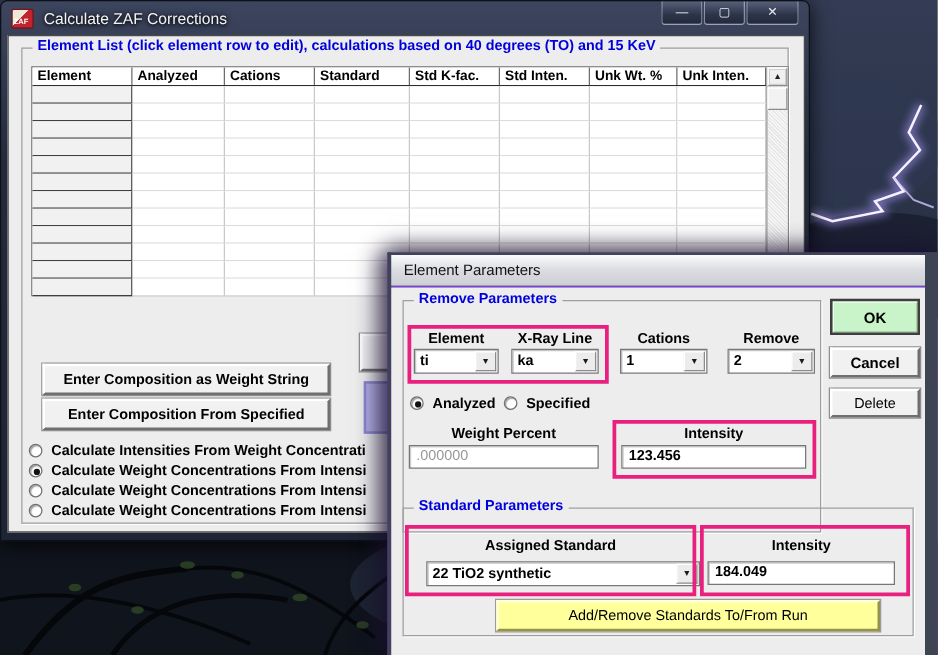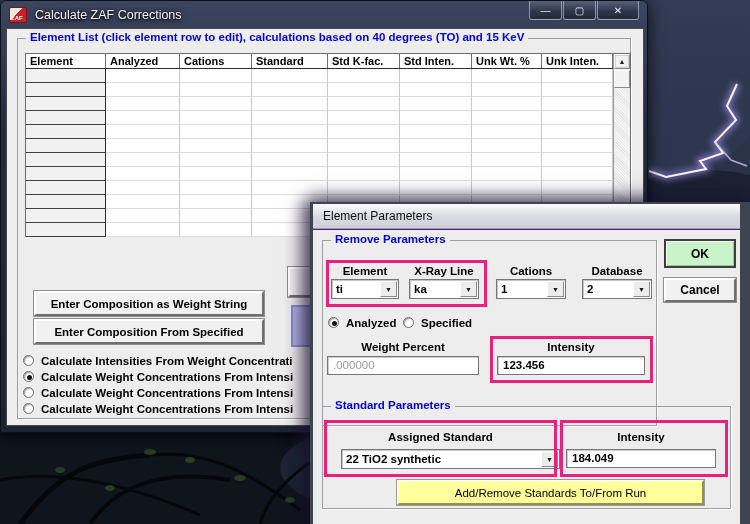--- a/index.html
+++ b/index.html
@@ -64,21 +64,21 @@
   .calc-radio{position:absolute;left:16px;height:15px;display:flex;align-items:center;gap:7px;cursor:default;white-space:nowrap;}
   .rb{width:11px;height:11px;border-radius:50%;background:#fff;border:1px solid #6f6f6f;
     box-shadow:inset 1px 1px 1px #9d9d9d;position:relative;flex:none;}
   .rb-dot{display:none;position:absolute;left:3px;top:3px;width:5px;height:5px;border-radius:50%;background:#111;}
   [data-selected="true"] .rb-dot{display:block;}
   .rb-label{font-weight:bold;font-size:11.5px;}
 
   
   .dialog{position:absolute;left:310px;top:202px;width:440px;height:322px;z-index:5;
     border-left:3px solid #3f4453;border-right:10px solid #3f4453;border-top:2px solid #3f4453;
-    box-shadow:-9px 0 16px rgba(25,15,45,.6),0 -6px 16px rgba(25,15,45,.55);background:#4c1d95;}
+    box-shadow:-9px 0 16px rgba(25,15,45,.6),0 -6px 16px rgba(25,15,45,.55);background:#6d28d9;}
   .dlg-titlebar{height:25px;background:linear-gradient(#fbfbfc,#dadce1 50%,#ced0d6);
     border-bottom:1px solid #9aa0ab;display:flex;align-items:center;padding-left:10px;
     font-size:12px;color:#111;}
   .dlg-client{position:absolute;left:0;top:26px;right:0;bottom:0;background:#ededed;}
   .dlg-client .gbox-label{background:#ededed;}
 
   .gbox-unknown{left:9px;top:10px;width:335px;height:186px;}
   .gbox-standard{left:9px;top:176px;width:409px;height:103px;}
 
   .hl{position:absolute;border:3px solid var(--highlight);pointer-events:none;}
@@ -356,21 +356,21 @@
   </div>
   <div class="dlg-client">
 
     <div class="gbox gbox-unknown">
       <span class="gbox-label">Remove Parameters</span>
     </div>
 
     <div class="plabel" style="left:18px;top:35px;width:68px;">Element</div>
     <div class="plabel" style="left:92px;top:35px;width:78px;">X-Ray Line</div>
     <div class="plabel" style="left:183px;top:35px;width:70px;">Cations</div>
-    <div class="plabel" style="left:269px;top:35px;width:70px;">Database</div>
+    <div class="plabel" style="left:269px;top:35px;width:70px;">Remove</div>
 
     <div class="combo" style="left:18px;top:49px;width:68px;">
       <span class="combo-val">ti</span>
       <span class="combo-arrow">▼</span>
     </div>
     <div class="combo" style="left:96px;top:49px;width:70px;">
       <span class="combo-val">ka</span>
       <span class="combo-arrow">▼</span>
     </div>
     <div class="combo" style="left:183px;top:49px;width:70px;">
@@ -419,14 +419,17 @@
     <div class="dlg-btn btn-yellow">
         <span>Add/Remove Standards To/From Run</span>
       </div>
 
     <div class="dlg-btn btn-ok">
         <span>OK</span>
       </div>
     <div class="dlg-btn btn-cancel">
         <span>Cancel</span>
       </div>
+    <div class="dlg-btn btn-delete">
+        <span>Delete</span>
+      </div>
   </div>
 </div>
 
 </body></html>

